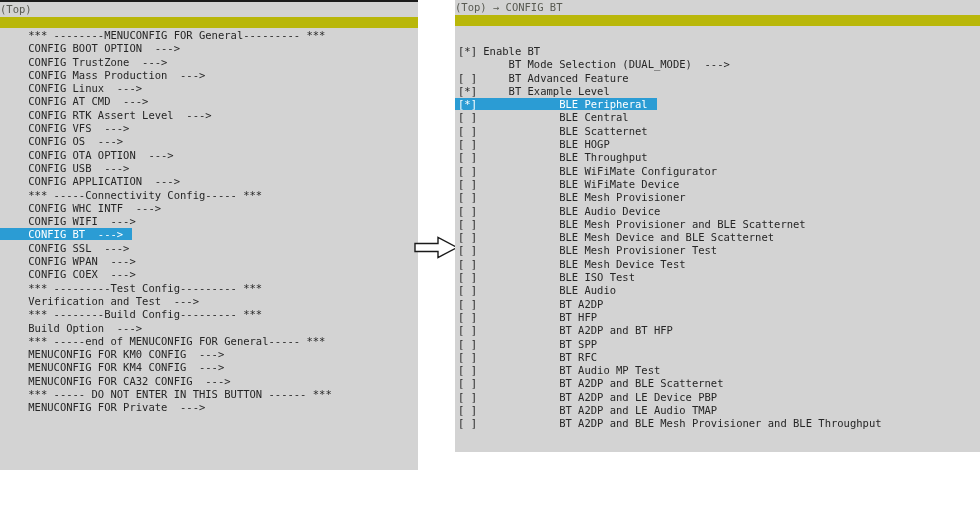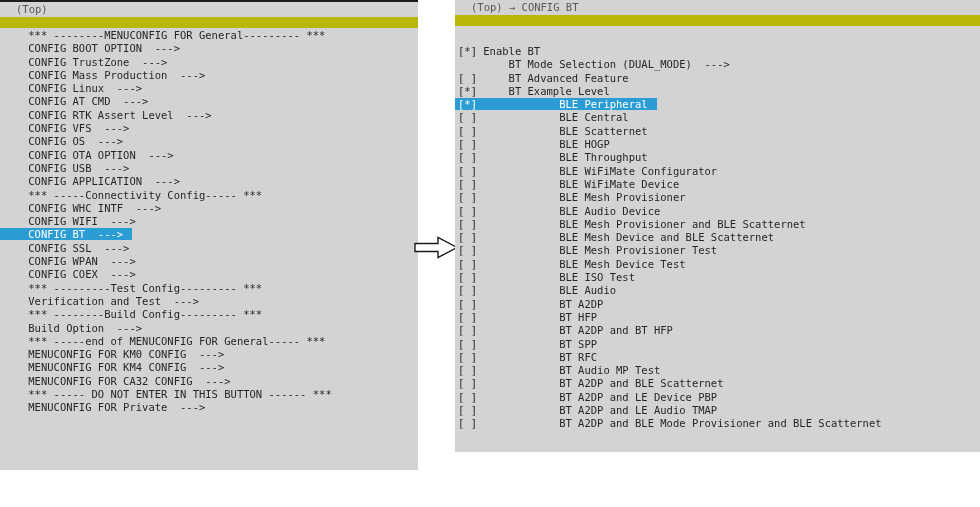--- a/index.html
+++ b/index.html
@@ -22,21 +22,21 @@
     border-top: 2px solid #1c1c1c;
     box-sizing: border-box;
   }
   .panel-right {
     left: 455px; top: 18;
     width: 598px; height: 452px;
   }
 
   .breadcrumb {
     height: 15px; line-height: 15px;
-    padding-left: 16px;
+    padding-left: 0;
     font-size: 10.5px;
     color: var(--breadcrumb-fg, #585a52);
     white-space: pre;
   }
   .sepbar {
     height: 11px;
     background: var(--bar-yellow, #b9b70a);
   }
   .menu-list {
     padding-left: 3px;
@@ -135,17 +135,17 @@
         <div class="row"><span class="rowtext">[ ]             BLE Audio</span></div>
         <div class="row"><span class="rowtext">[ ]             BT A2DP</span></div>
         <div class="row"><span class="rowtext">[ ]             BT HFP</span></div>
         <div class="row"><span class="rowtext">[ ]             BT A2DP and BT HFP</span></div>
         <div class="row"><span class="rowtext">[ ]             BT SPP</span></div>
         <div class="row"><span class="rowtext">[ ]             BT RFC</span></div>
         <div class="row"><span class="rowtext">[ ]             BT Audio MP Test</span></div>
         <div class="row"><span class="rowtext">[ ]             BT A2DP and BLE Scatternet</span></div>
         <div class="row"><span class="rowtext">[ ]             BT A2DP and LE Device PBP</span></div>
         <div class="row"><span class="rowtext">[ ]             BT A2DP and LE Audio TMAP</span></div>
-        <div class="row"><span class="rowtext">[ ]             BT A2DP and BLE Mode Provisioner and BLE Scatternet</span></div>
+        <div class="row"><span class="rowtext">[ ]             BT A2DP and BLE Mesh Provisioner and BLE Throughput</span></div>
       </div>
   </div>
 
 </div>
 
 </body></html>

